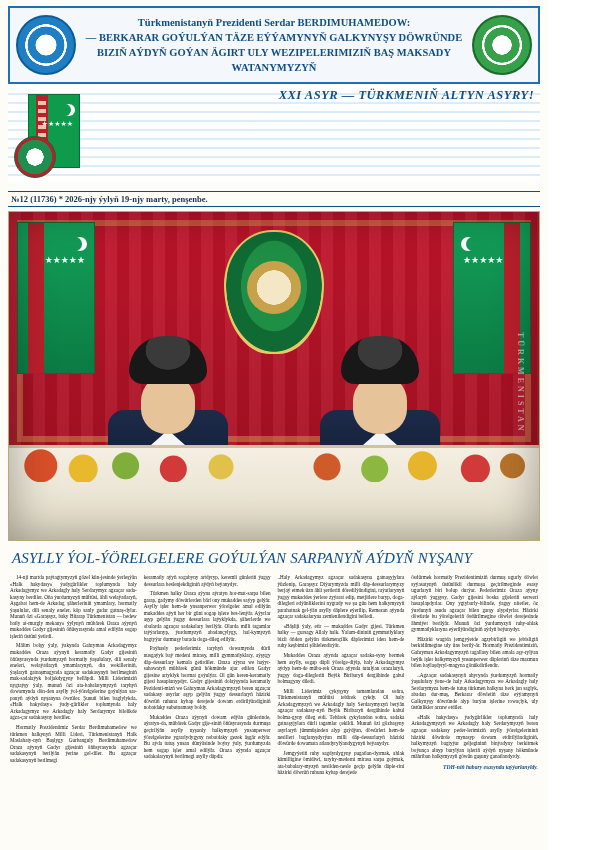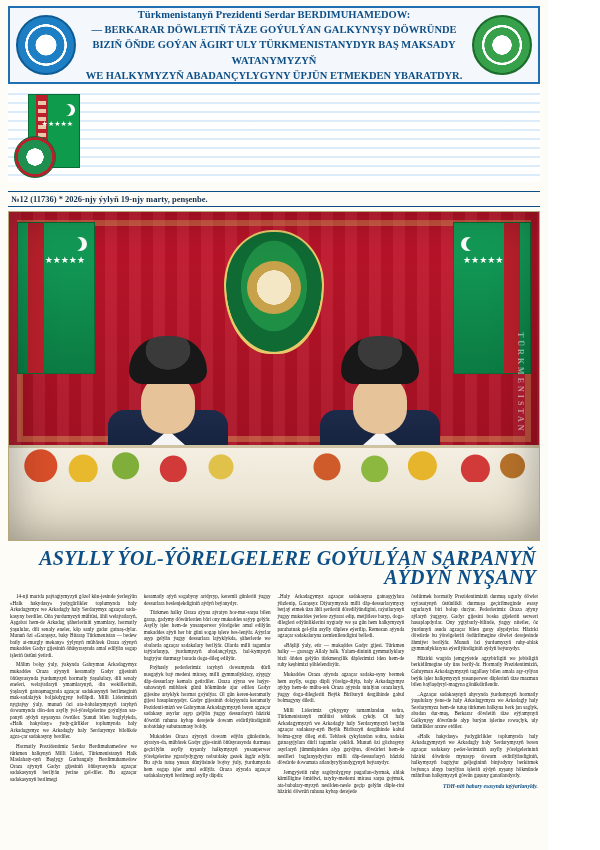--- a/index.html
+++ b/index.html
@@ -242,24 +242,24 @@
     bottom:10px;width:50px;height:26px;border-radius:24px 24px 10px 10px;
     background:#e7c39a;
   }
   .ph-vignette{
     position:absolute;inset:0;
     box-shadow:inset 0 0 46px rgba(0,0,0,.35);
     pointer-events:none;
   }
   
   .headline{
-    text-align:right;
+    text-align:left;
     color:#0d4f86;
-    font-weight:bold;font-style:italic;
-    font-size:20px;line-height:19px;
+    font-weight:normal;font-style:italic;
+    font-size:15px;line-height:19px;
     margin:8px 4px 6px 4px;
     letter-spacing:.2px;
   }
   
   .cols{
     display:flex;gap:7px;
     padding:0 2px;
     height:258px;
     overflow:hidden;
   }
@@ -286,39 +286,39 @@
 </style>
 </head>
 <body>
 
 <div class="page">
 
   <div class="topband">
     <div class="seal"></div>
     <div class="motto">
       <span class="m0">Türkmenistanyň Prezidenti Serdar BERDIMUHAMEDOW:</span>
-      <span class="m0">— BERKARAR DÖWLETIŇ TÄZE GOÝULÝAN GALKYNYŞY DÖWRÜNDE</span>
-      <span class="m0">BIZIŇ ÖŇDE GOÝAN ÄGIRT ULY TÜRKMENISTANYDYR BAŞ MAKSADY WATANYMYZYŇ</span>
-      <span class="m0">WE HALKYMYZYŇ ABADANÇYLYGYNY ÜPJÜN ETMEKDEN YBARATDYR.</span>
+      <span class="m0">— BERKARAR GOÝULÝAN TÄZE EÝÝAMYNYŇ GALKYNYŞY DÖWRÜNDE</span>
+      <span class="m0">BIZIŇ AÝDYŇ GOÝAN ÄGIRT ULY WEZIPELERIMIZIŇ BAŞ MAKSADY WATANYMYZYŇ</span>
     </div>
     <div class="seal right"></div>
   </div>
 
   <div class="masthead">
     <div class="mh-stripe"></div>
 
     <div class="flagbox">
       <div class="flag">
         <div class="band"></div>
         <div class="moon"></div>
         <div class="stars">★★★★★</div>
       </div>
       <div class="emblem"></div>
     </div>
 
+    <div class="slogan">XXI ASYR — TÜRKMENIŇ ALTYN ASYRY!</div>
 
   </div>
 
   <div class="issuebar">№12 (11736) * 2026-njy ýylyň 19-njy marty, penşenbe.</div>
 
   <div class="photo">
     <div class="ph-bg"></div>
     <div class="ph-carpet"></div>
     <div class="ph-crest"></div>
 

